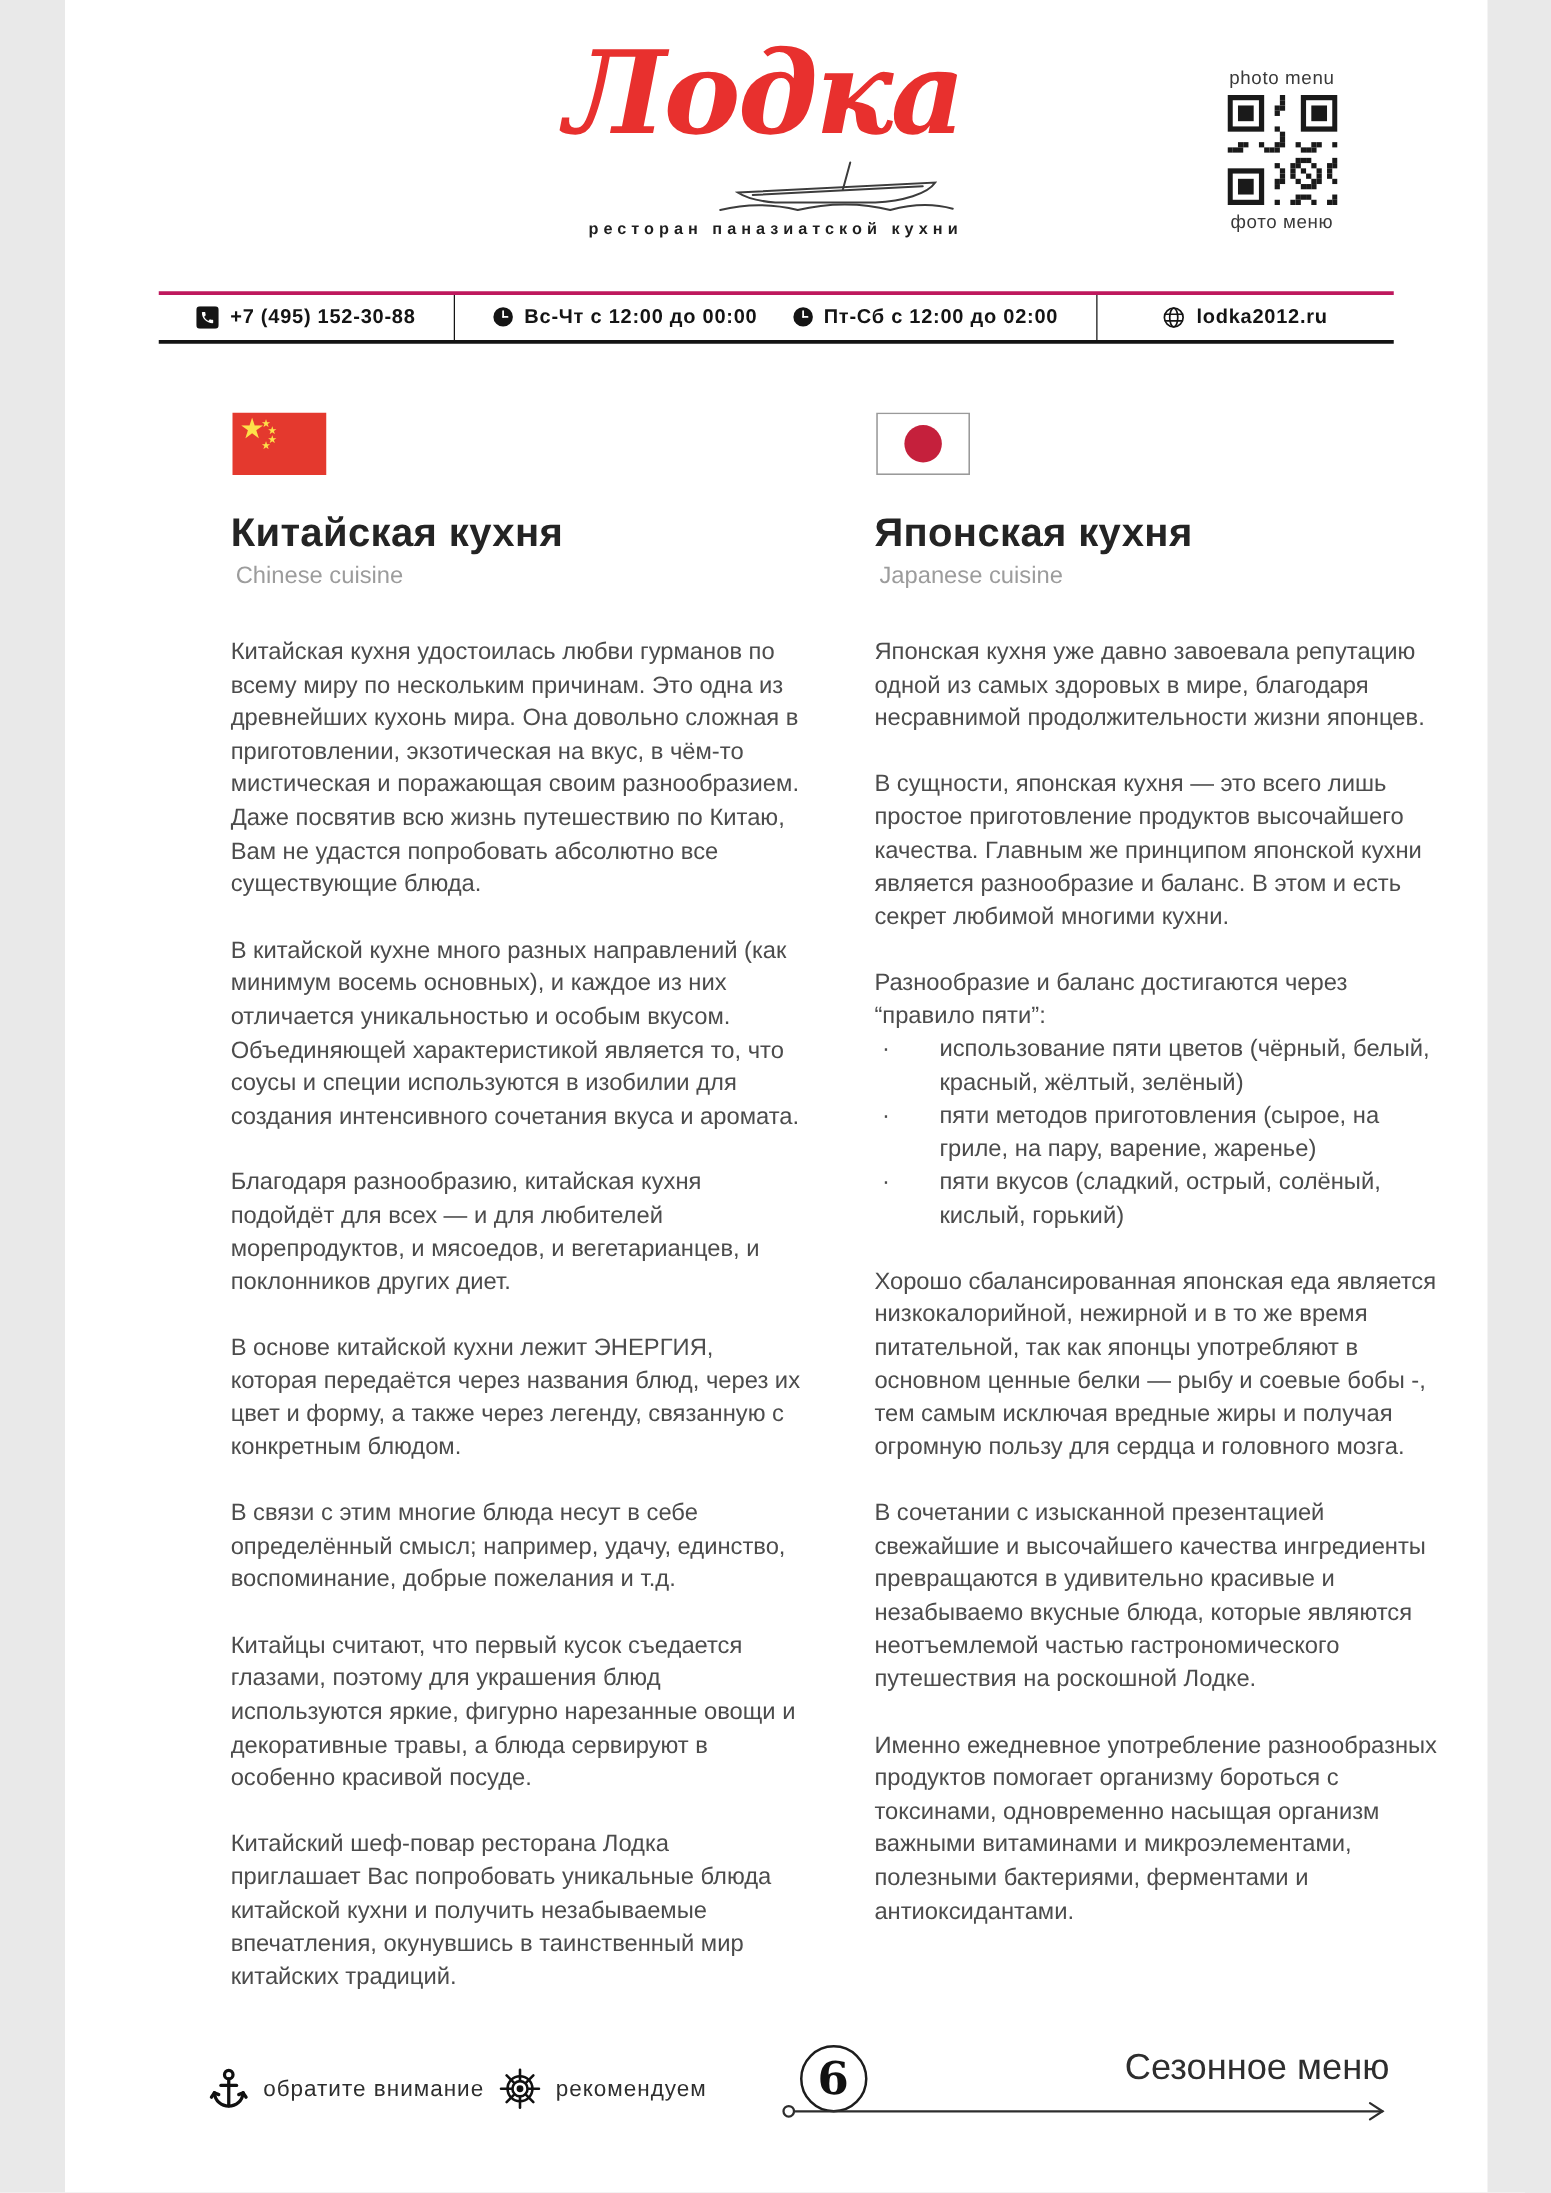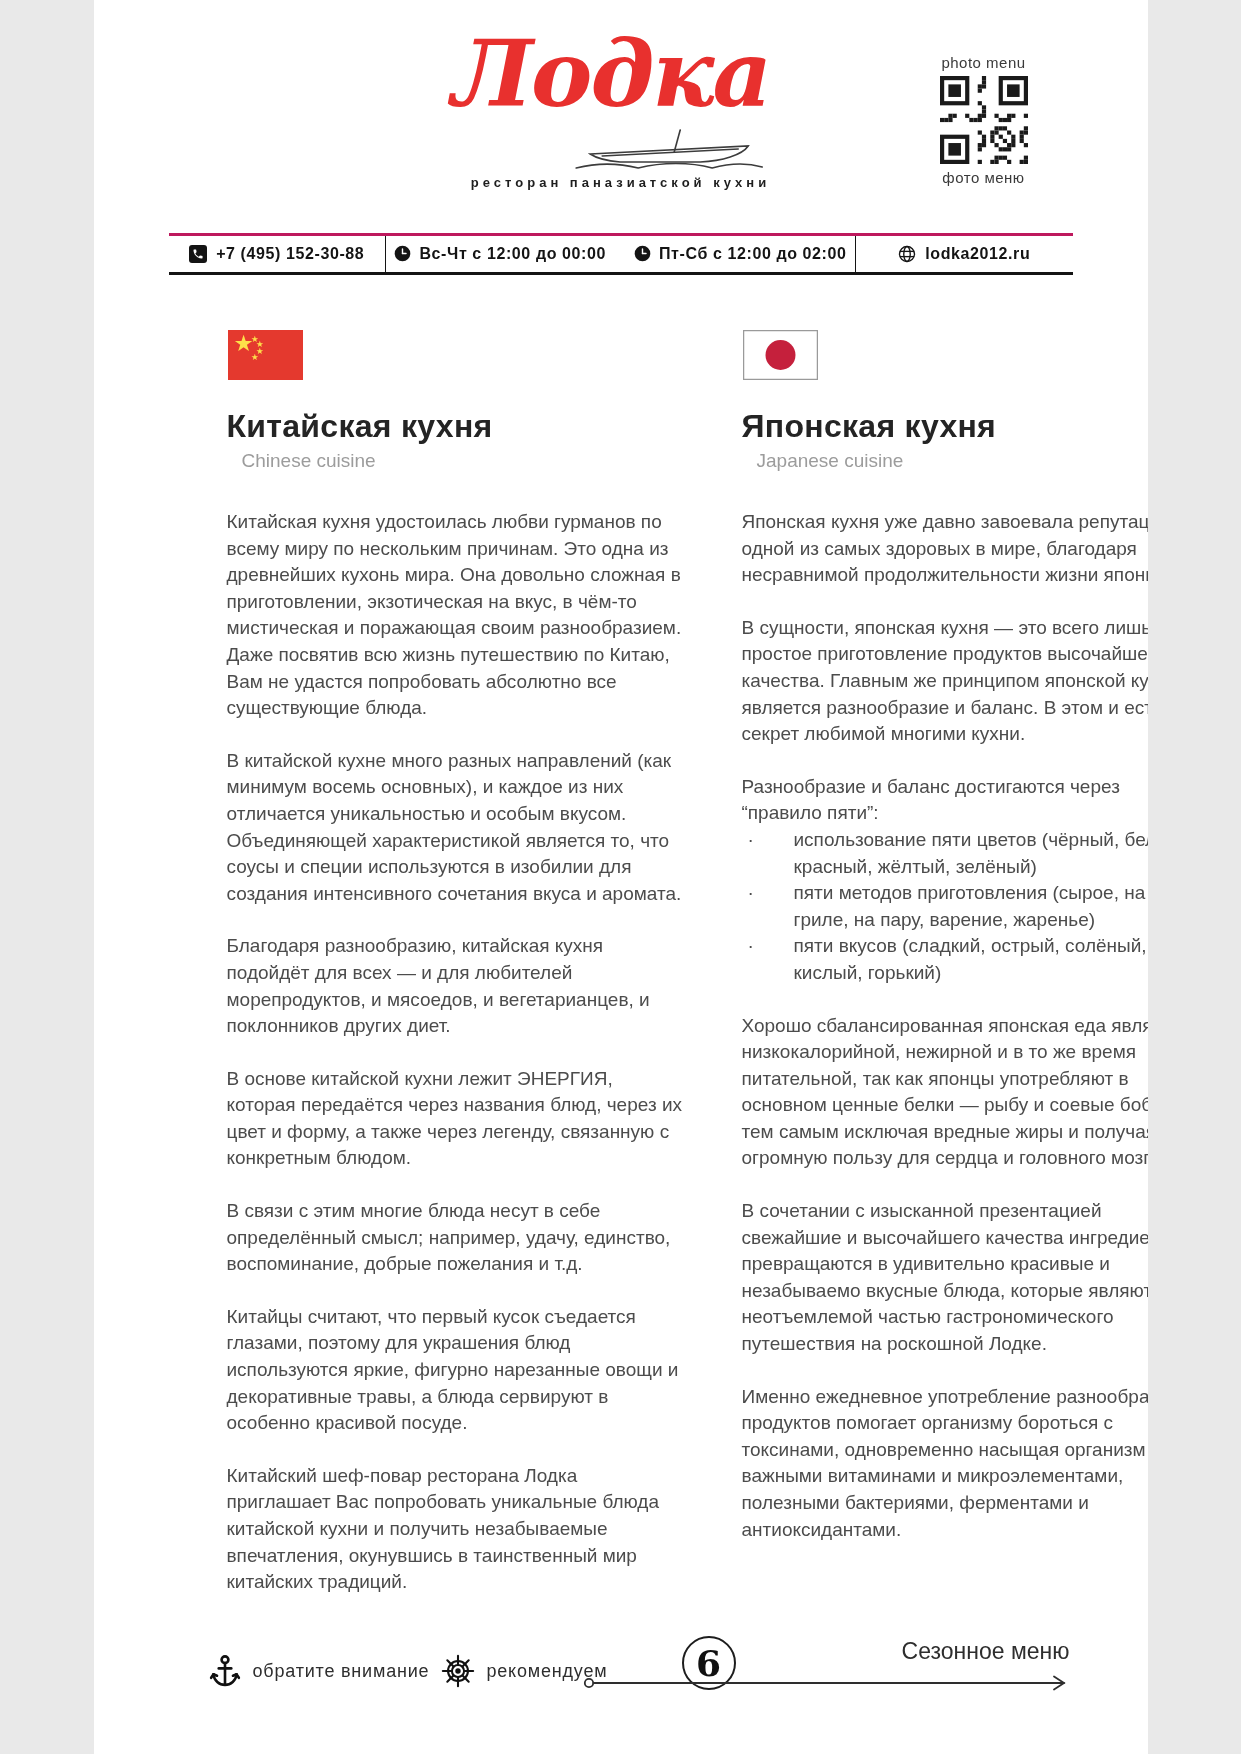--- a/index.html
+++ b/index.html
@@ -1,17 +1,17 @@
 <!DOCTYPE html>
 <html lang="ru"><head>
 <meta charset="utf-8">
 <style>
   html,body{margin:0;padding:0;background:#e9e9e9;}
   .page{
-    position:relative;width:1054px;height:1754px;margin:0 auto;background:#ffffff;
+    position:relative;width:1138px;height:1754px;margin:0 auto;background:#ffffff;
     font-family:"Liberation Sans",sans-serif;color:#4c4c4c;overflow:hidden;
   }
   
   .logo-text{
     position:absolute;top:28px;left:50%;transform:translateX(-53%);
     font-family:"DejaVu Serif",serif;font-style:italic;font-weight:700;
     font-size:92px;line-height:1;color:#e8302e;letter-spacing:-2px;white-space:nowrap;
   }
   .boat-svg{position:absolute;top:128px;left:50%;transform:translateX(-28%);}
   .tagline{
@@ -34,39 +34,39 @@
   .cell.phone{width:24%;}
   .cell.hours{width:52%;border-left:1.5px solid #141414;border-right:1.5px solid #141414;gap:28px;}
   .cell.site{width:24%;}
   .hours-item{display:flex;align-items:flex-start;gap:8px;}
   .ibar-icon{flex:0 0 auto;display:block;}
   
   .columns{position:absolute;top:330px;left:133px;width:973px;display:flex;gap:57px;}
   .col{width:458px;}
   .flag{display:block;margin-bottom:28px;}
   .col h2{margin:0 0 5px;font-size:32px;font-weight:700;color:#242424;letter-spacing:.3px;}
-  .col .subtitle{margin:0 15px 37px;font-size:19px;color:#9c9c9c;}
+  .col .subtitle{margin:0 4px 37px;font-size:19px;color:#9c9c9c;}
   .col p{margin:3px 0 26px;font-size:19px;line-height:1.4;color:#4c4c4c;hyphens:auto;}
   .col p.list-intro{margin-bottom:0;}
   .col ul{margin:0 0 26px;padding:0 0 0 52px;list-style:none;}
   .col li{position:relative;font-size:19px;line-height:1.4;color:#4c4c4c;}
   .col li .dot{position:absolute;left:-46px;top:0;color:#4c4c4c;}
   
   .f-note{position:absolute;display:flex;align-items:center;gap:12px;}
   .f-note .f-label{font-size:18px;letter-spacing:.8px;color:#2e2e2e;white-space:nowrap;}
   .f-note1{left:115px;top:1654px;}
   .f-note2{left:347px;top:1654px;}
   .page-circle{
     position:absolute;left:588px;top:1636px;width:50px;height:50px;
     border:2.5px solid #1d1d1d;border-radius:50%;
     display:flex;align-items:center;justify-content:center;
     font-family:"DejaVu Serif",serif;font-size:36px;font-weight:700;color:#111;
   }
   .seasonal{position:absolute;right:78px;top:1638px;width:488px;}
-  .seasonal-label{text-align:right;font-size:23px;color:#2e2e2e;margin:0 0 9px;}
+  .seasonal-label{text-align:right;font-size:29px;color:#2e2e2e;margin:0 0 9px;}
   .seasonal-line{display:block;}
 </style>
 </head>
 <body>
 
 <div class="page">
 
   <div class="logo-text">Лодка</div>
 
   <svg class="boat-svg" width="210" height="44" viewBox="0 0 210 44">

